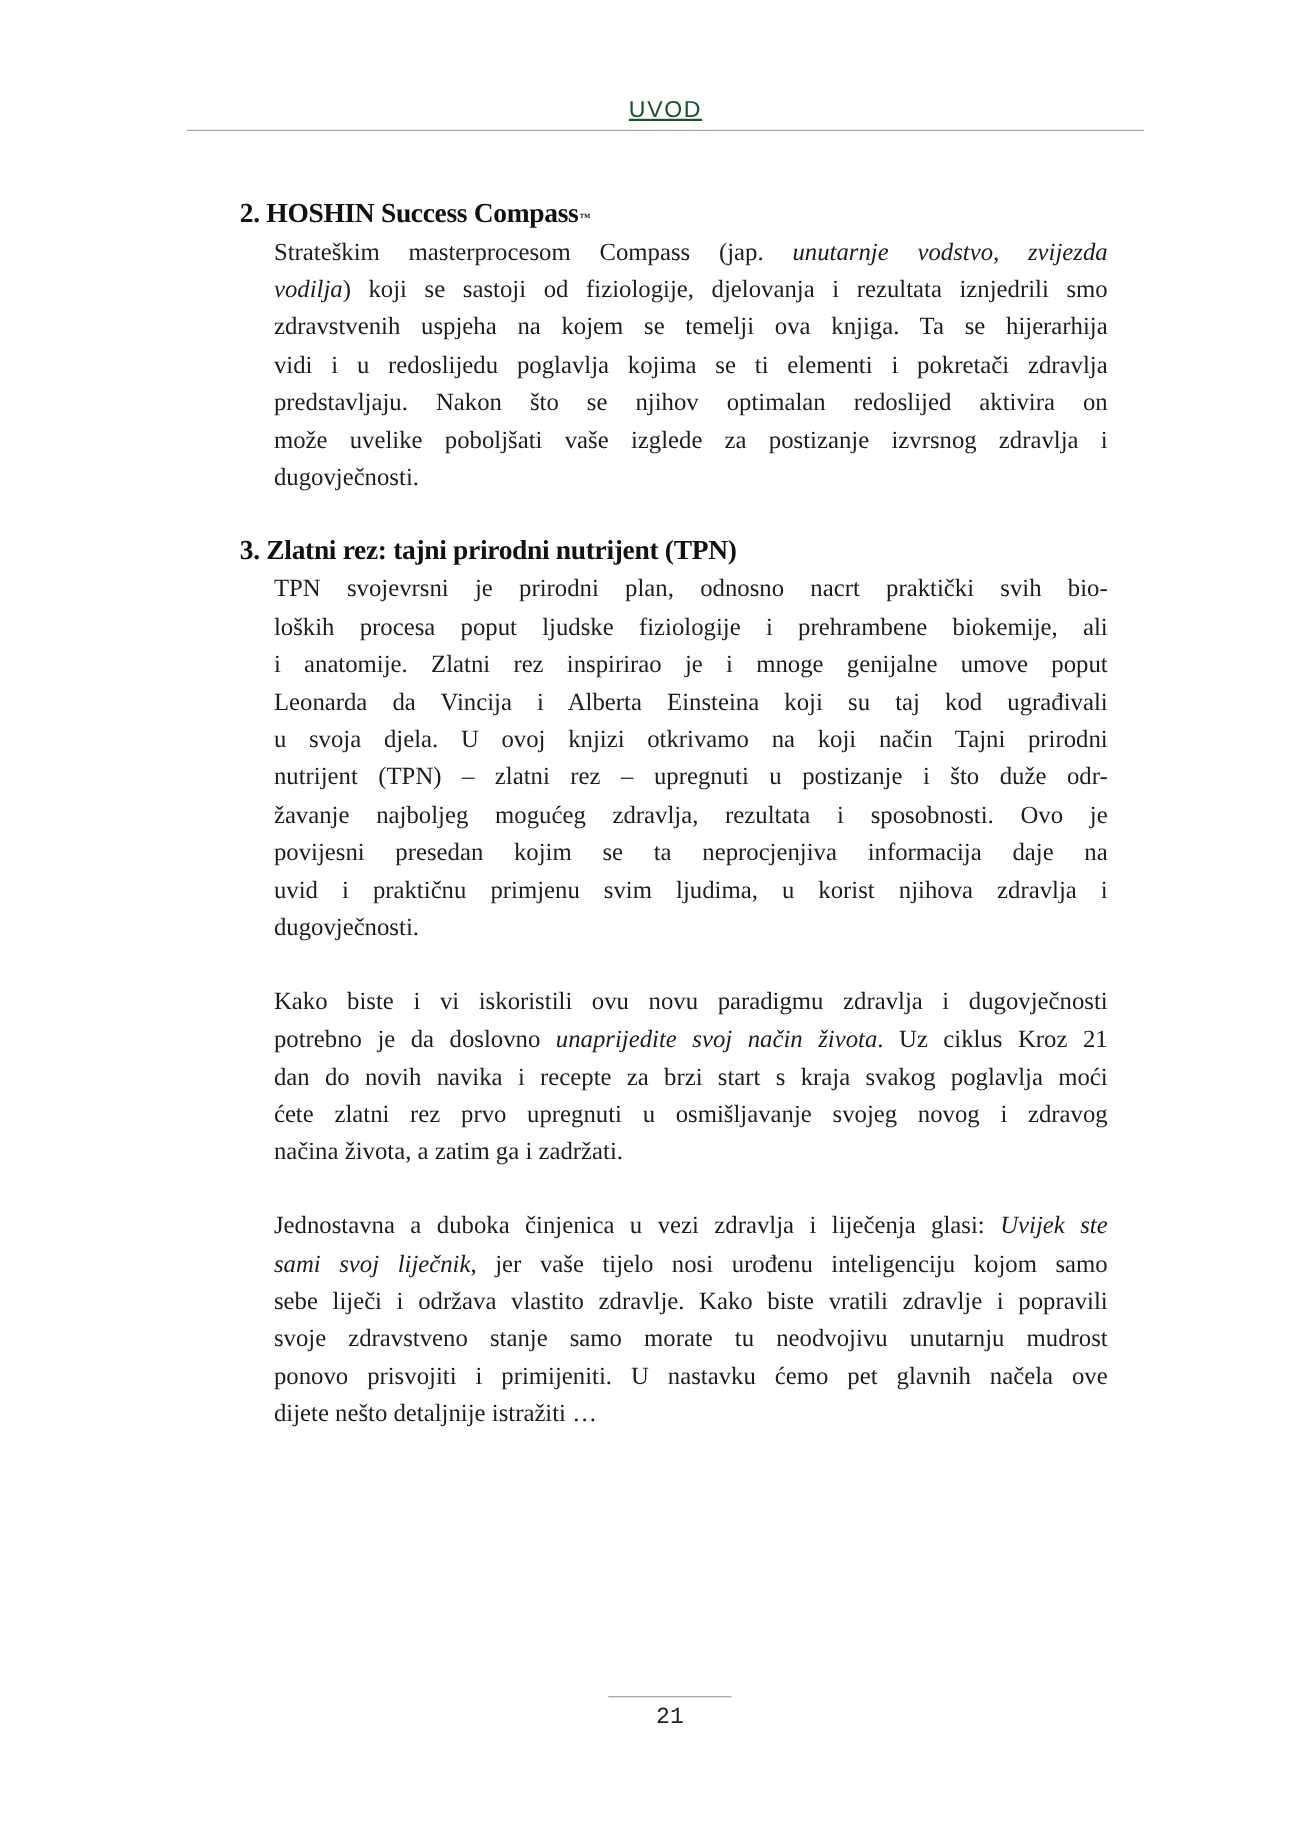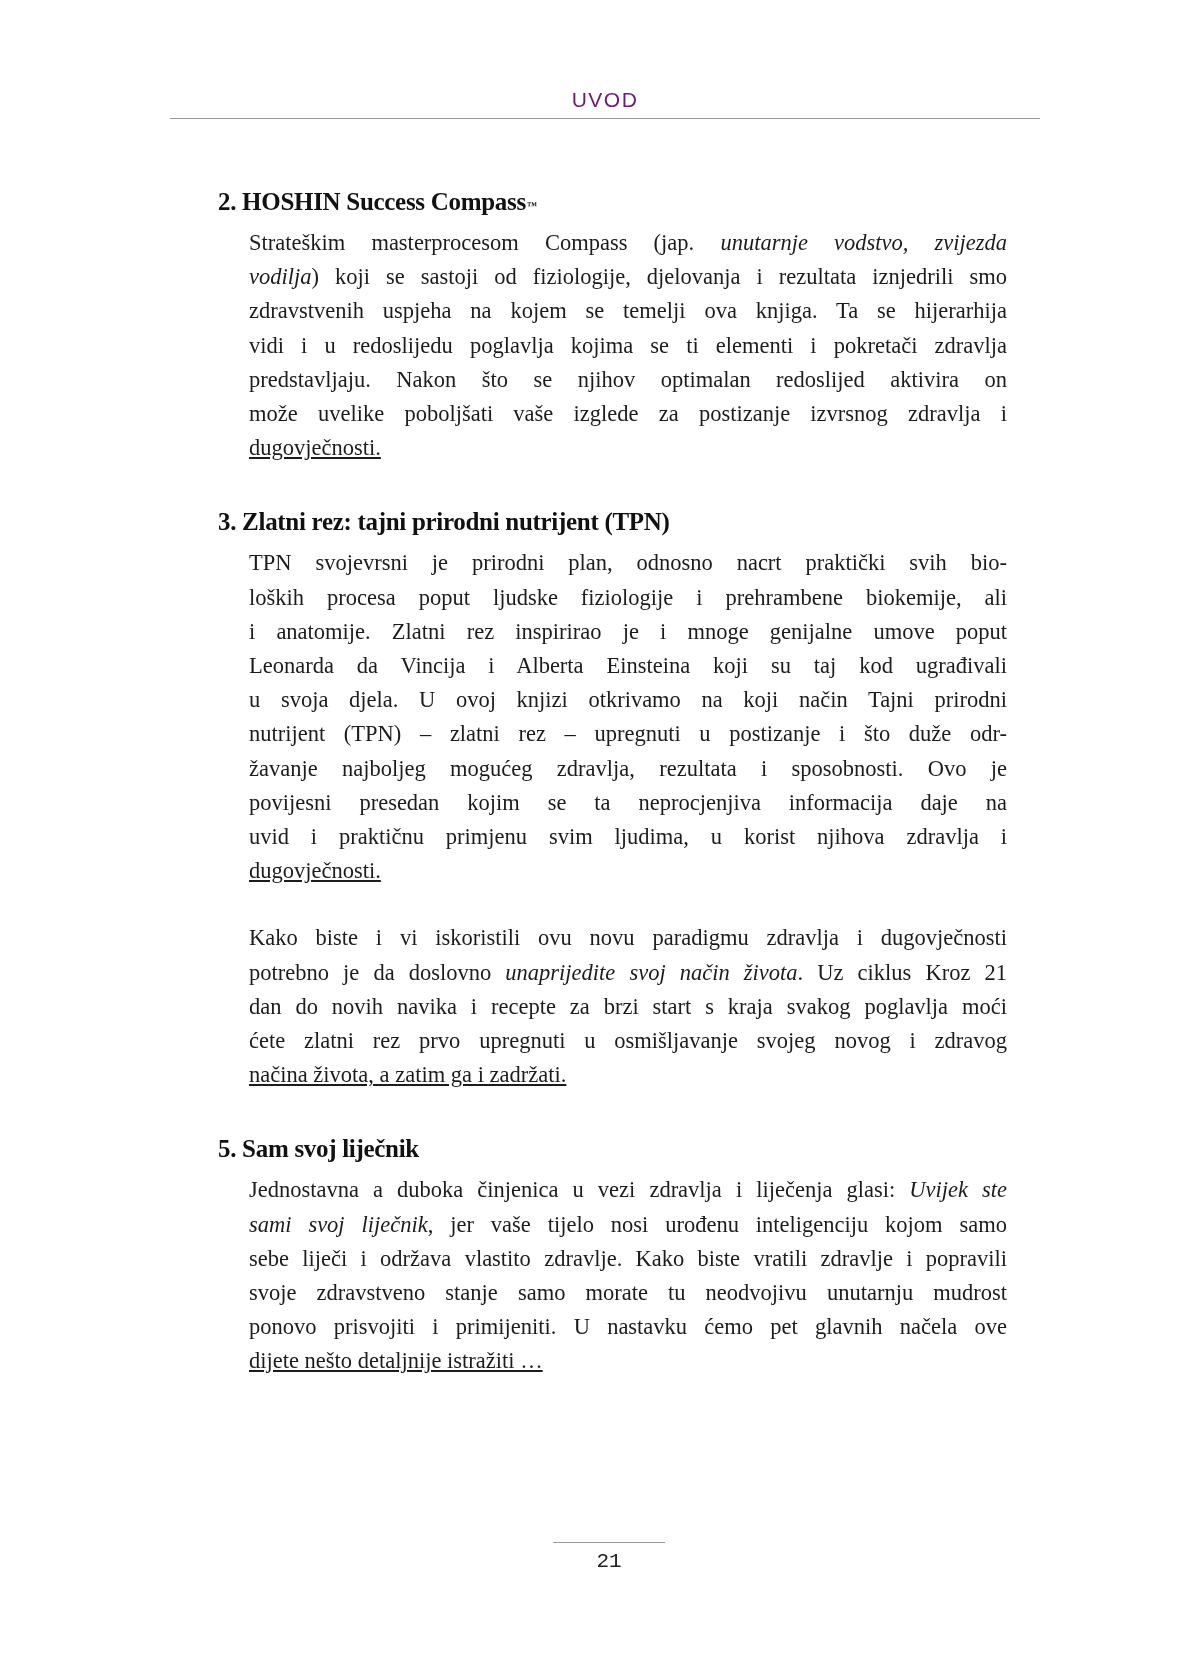--- a/index.html
+++ b/index.html
@@ -17,22 +17,23 @@
     }
     .running-head {
       position: absolute;
       left: 170px;
       top: 88px;
       width: 870px;
       text-align: center;
       font-family: "Liberation Sans", "DejaVu Sans", sans-serif;
       font-size: 21px;
       letter-spacing: 1.5px;
-      color: #701a75;
+      color: #14532d;
       font-weight: normal;
+      text-decoration: underline;
     }
     .head-rule {
       position: absolute;
       left: 170px;
       top: 118px;
       width: 870px;
       height: 0;
       border-top: 1.5px solid #9a9a9a;
     }
     .content {
@@ -40,21 +41,21 @@
       left: 218px;
       top: 178px;
       width: 790px;
     }
     .section {
       margin-bottom: 33px;
     }
     .section-title {
       font-size: 25px;
       font-weight: bold;
-      line-height: 48px;
+      line-height: 34px;
       margin: 0;
       color: #111111;
       letter-spacing: -0.3px;
     }
     .section-title .num {
       display: inline-block;
     }
     .section-title .tm {
       font-size: 10px;
       vertical-align: top;
@@ -72,21 +73,20 @@
     }
     .section-body .line {
       display: block;
       text-align: justify;
       text-align-last: justify;
       white-space: nowrap;
       overflow: visible;
     }
     .section-body .line.last {
       text-align-last: left;
-      text-decoration: underline;
     }
     .section-body em {
       font-style: italic;
     }
     .foot-rule {
       position: absolute;
       left: 553px;
       top: 1542px;
       width: 112px;
       height: 0;
@@ -144,21 +144,20 @@
     <div class="section-body">
         <span class="line"><span>Kako biste i vi iskoristili ovu novu paradigmu zdravlja i dugovječnosti</span></span>
         <span class="line"><span>potrebno je da doslovno </span><em>unaprijedite svoj način života</em><span>. Uz ciklus Kroz 21</span></span>
         <span class="line"><span>dan do novih navika i recepte za brzi start s kraja svakog poglavlja moći</span></span>
         <span class="line"><span>ćete zlatni rez prvo upregnuti u osmišljavanje svojeg novog i zdravog</span></span>
         <span class="line last"><span>načina života, a zatim ga i zadržati.</span></span>
       </div>
   </div>
 
   <div class="section">
-    <h2 class="section-title"><span class="num">5.</span> <span>Sam svoj liječnik</span></h2>
     <div class="section-body">
         <span class="line"><span>Jednostavna a duboka činjenica u vezi zdravlja i liječenja glasi: </span><em>Uvijek ste</em></span>
         <span class="line"><em>sami svoj liječnik</em><span>, jer vaše tijelo nosi urođenu inteligenciju kojom samo</span></span>
         <span class="line"><span>sebe liječi i održava vlastito zdravlje. Kako biste vratili zdravlje i popravili</span></span>
         <span class="line"><span>svoje zdravstveno stanje samo morate tu neodvojivu unutarnju mudrost</span></span>
         <span class="line"><span>ponovo prisvojiti i primijeniti. U nastavku ćemo pet glavnih načela ove</span></span>
         <span class="line last"><span>dijete nešto detaljnije istražiti …</span></span>
       </div>
   </div>
 

